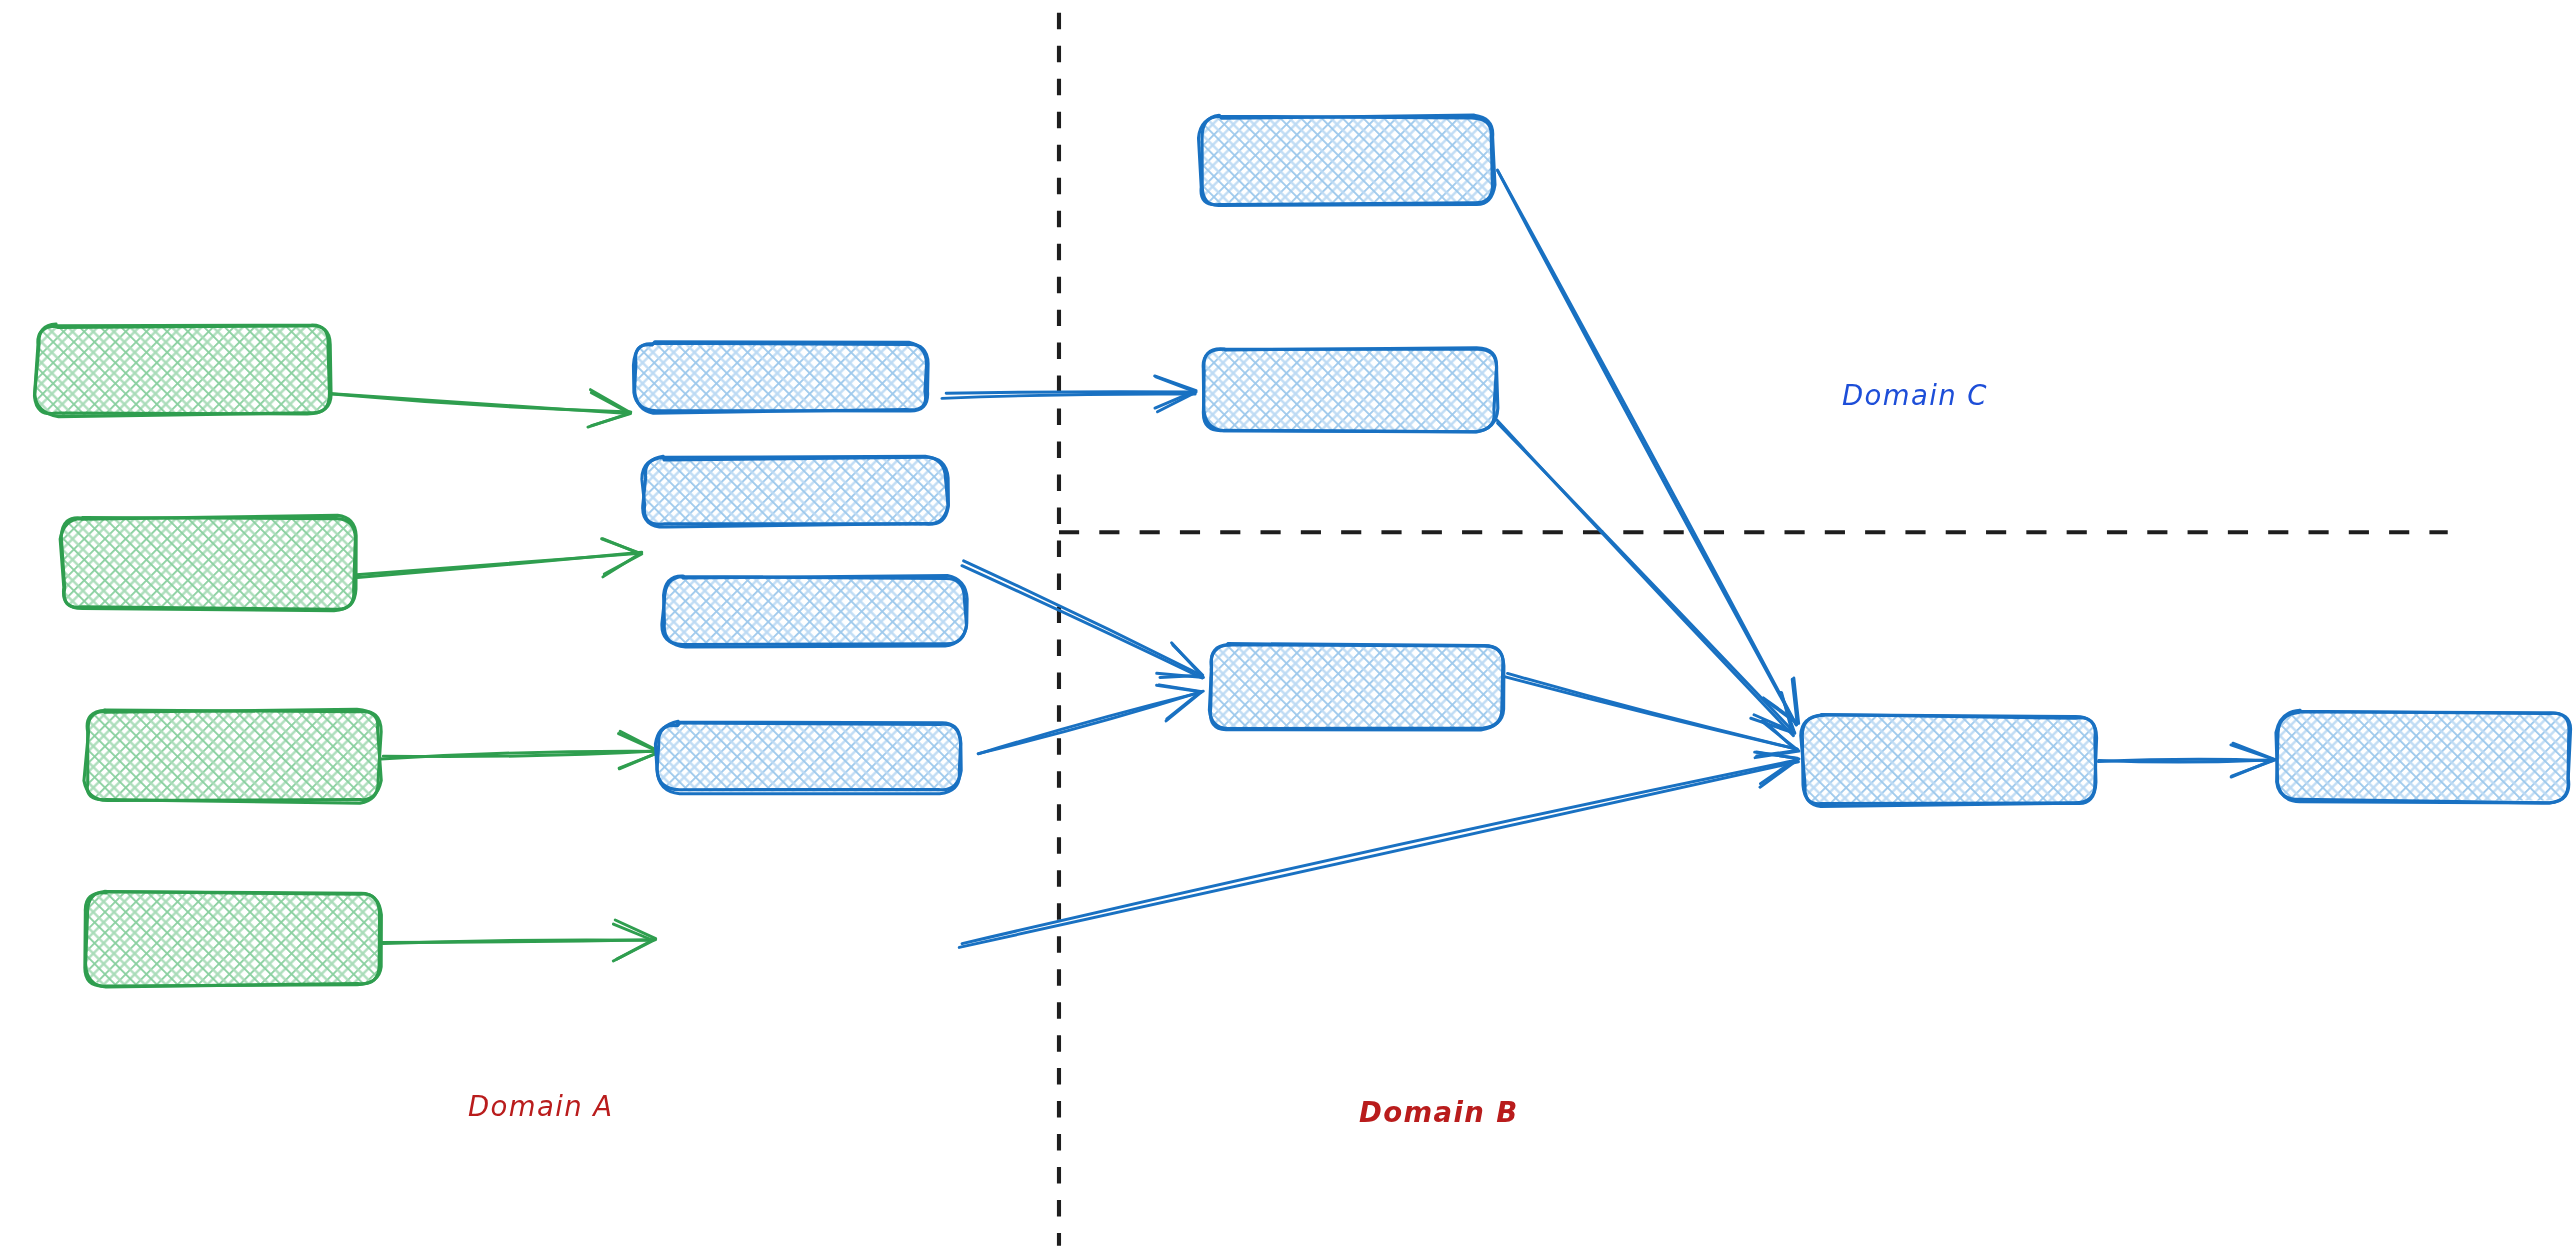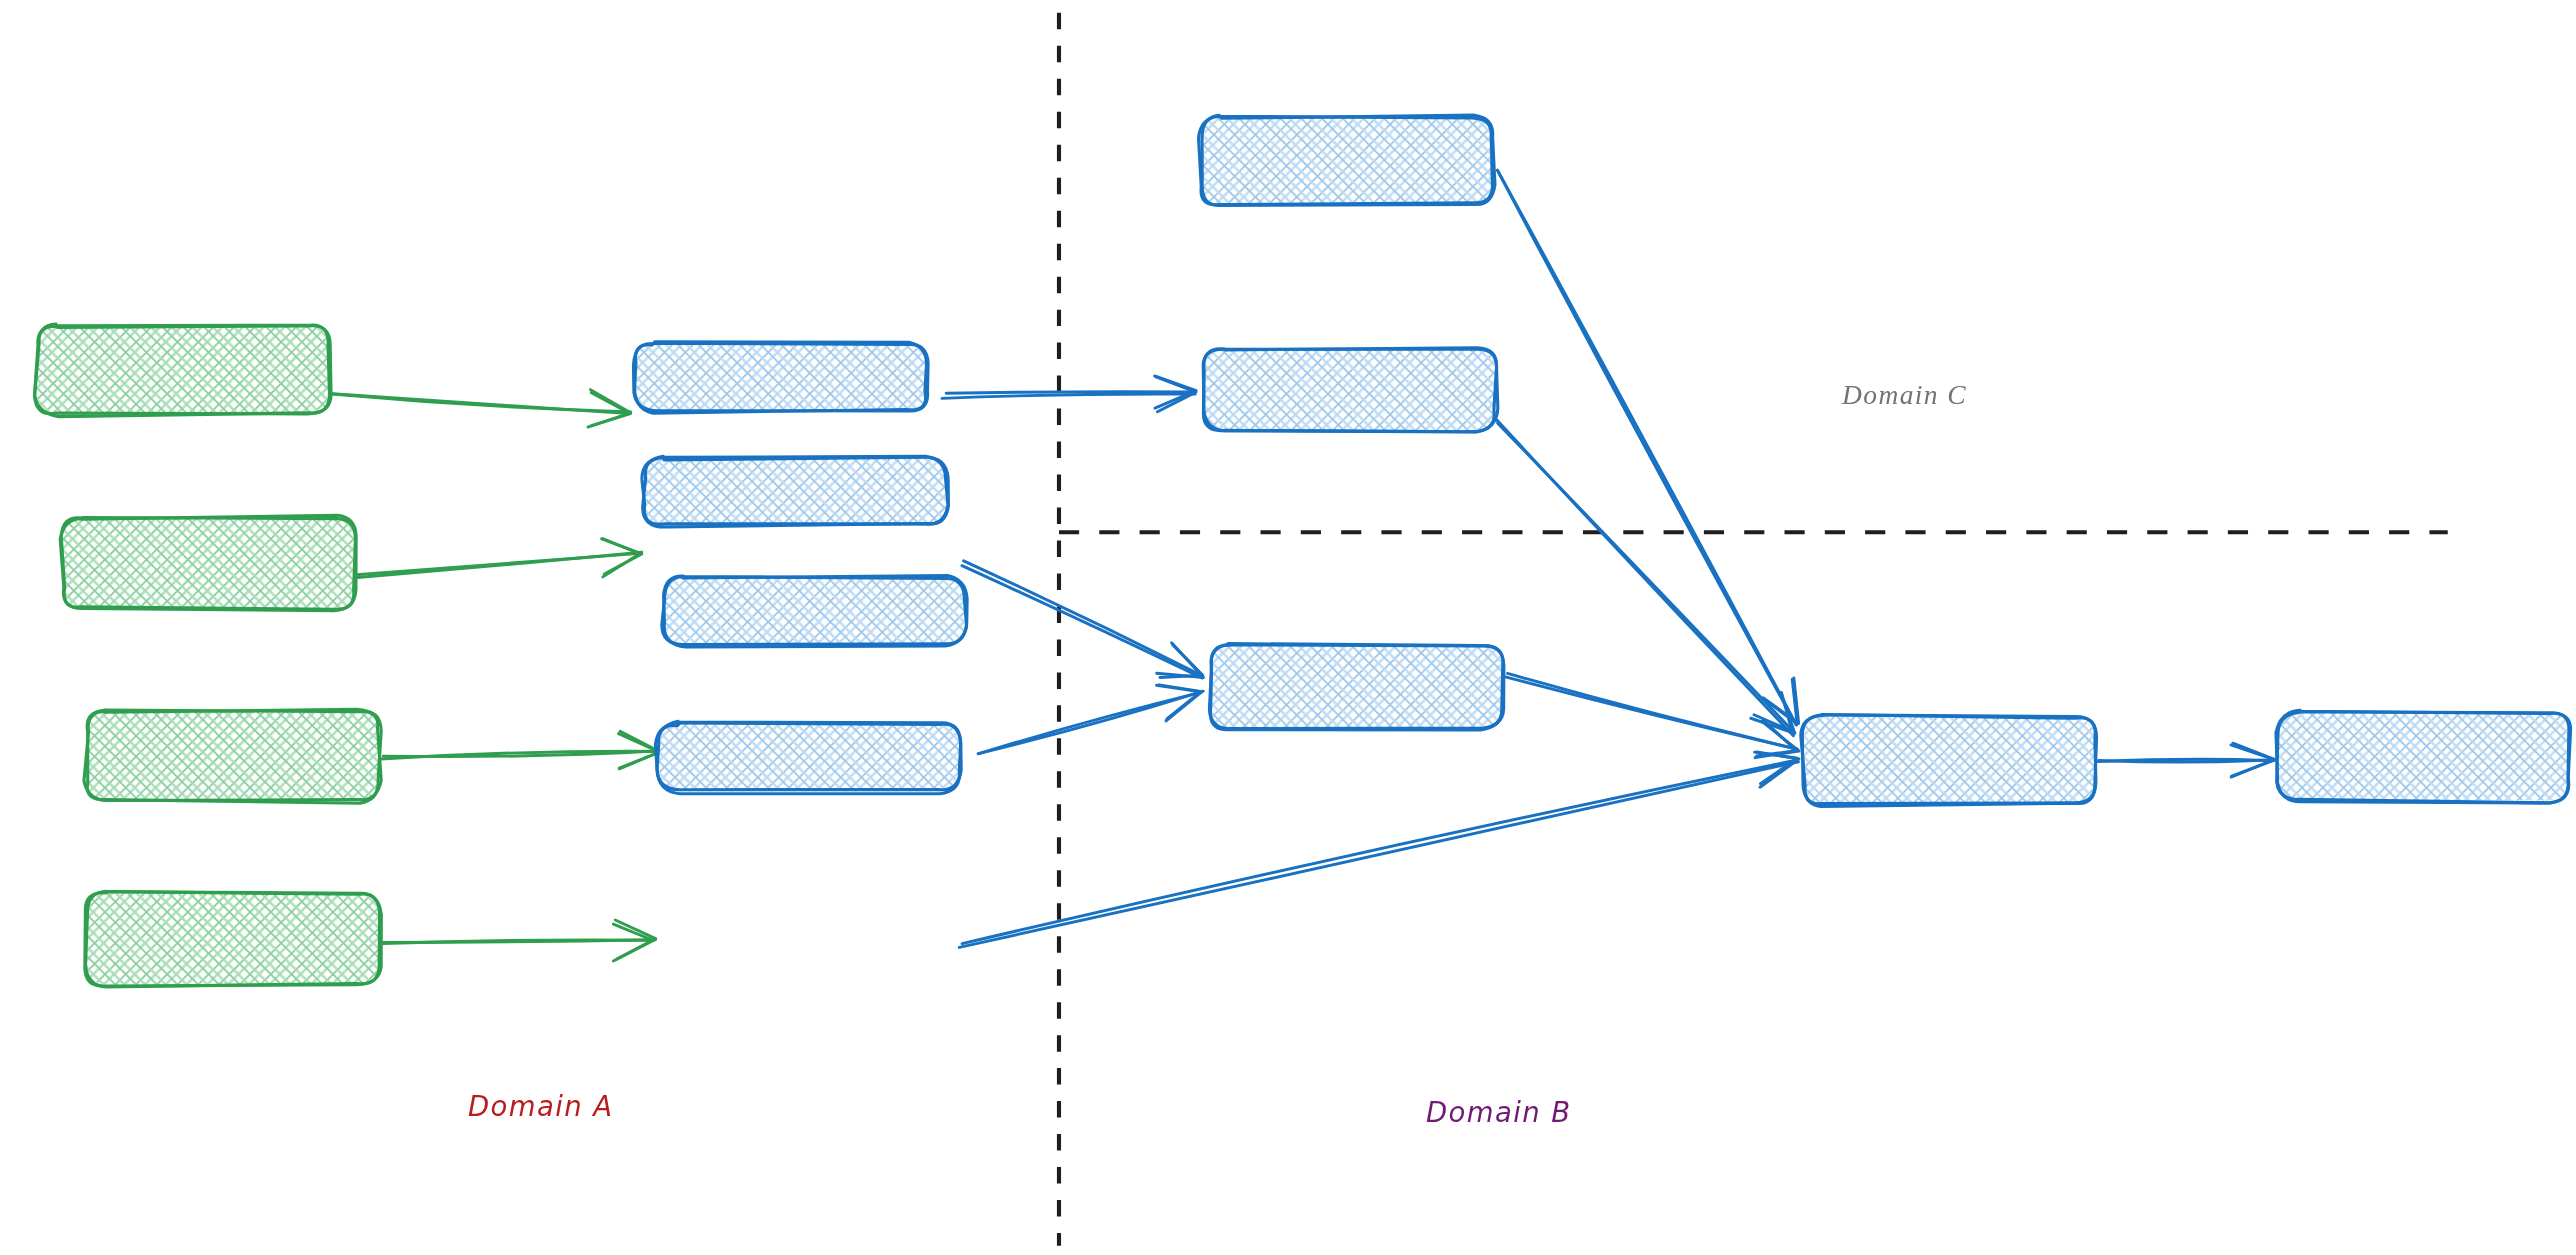--- a/index.html
+++ b/index.html
@@ -330,18 +330,18 @@
             <rect x="2487" y="778" width="318" height="96" fill="url(#hatch-blue2)"></rect>
           </g>
           <path d="M2508.063037651591,776.3745679729618 L2782.382747720927,778.9777294735425 Q2806.979501658864,776.0262745899148 2804.139331438765,802.090663653519 L2803.3454271798955,851.404168751929 Q2805.4193580031397,874.7077292281203 2783.220990396477,876.4672498066909 L2510.412035730854,875.20245267516 Q2489.5666741920636,874.5870979734697 2486.281843019277,854.5792152698152 L2484.52454256583,799.6419417259283 Q2489.2789043229072,776.4456407799386 2510.846780671738,775.4251782999374 Z" fill="none" stroke="#1971c2" stroke-width="3.4" stroke-linecap="round" stroke-linejoin="round"></path>
           <path d="M2510.7372567549346,776.9275612863712 L2780.7777504825963,778.1495973263867 Q2807.517257313803,776.557811128255 2805.9958120791243,798.1285575889982 L2803.5483807347714,849.470098973345 Q2807.521160564013,874.8153669071384 2782.8286579664796,876.5292080133222 L2509.795928600989,872.6821151436307 Q2487.137005272508,872.7287742841057 2485.242804578878,853.5192103375681 L2486.61469395794,802.0878931111656 Q2486.1084164006634,780.4368679621257 2509.0722107209267,777.7778036798351 Z" fill="none" stroke="#1971c2" stroke-width="3.4" stroke-linecap="round" stroke-linejoin="round"></path>
         </g>
       </g>
   </svg>
 
   <div id="labels-layer">
       <div class="domain-label" style="left: 468px; top: 1090px; color: #b91c1c;">Domain A</div>
-      <div class="domain-label" style="left: 1426px; top: 1096px; color: #701a75;">Domain B</div>
-      <div class="domain-label" style="left: 1842px; top: 379px; color: #737373; font-family: Liberation Serif, serif;">Domain C</div>
+      <div class="domain-label" style="left: 1359px; top: 1096px; color: #b91c1c; font-weight: bold;">Domain B</div>
+      <div class="domain-label" style="left: 1842px; top: 379px; color: #1d4ed8;">Domain C</div>
     </div>
 
 </div>
 
 
 </body></html>

